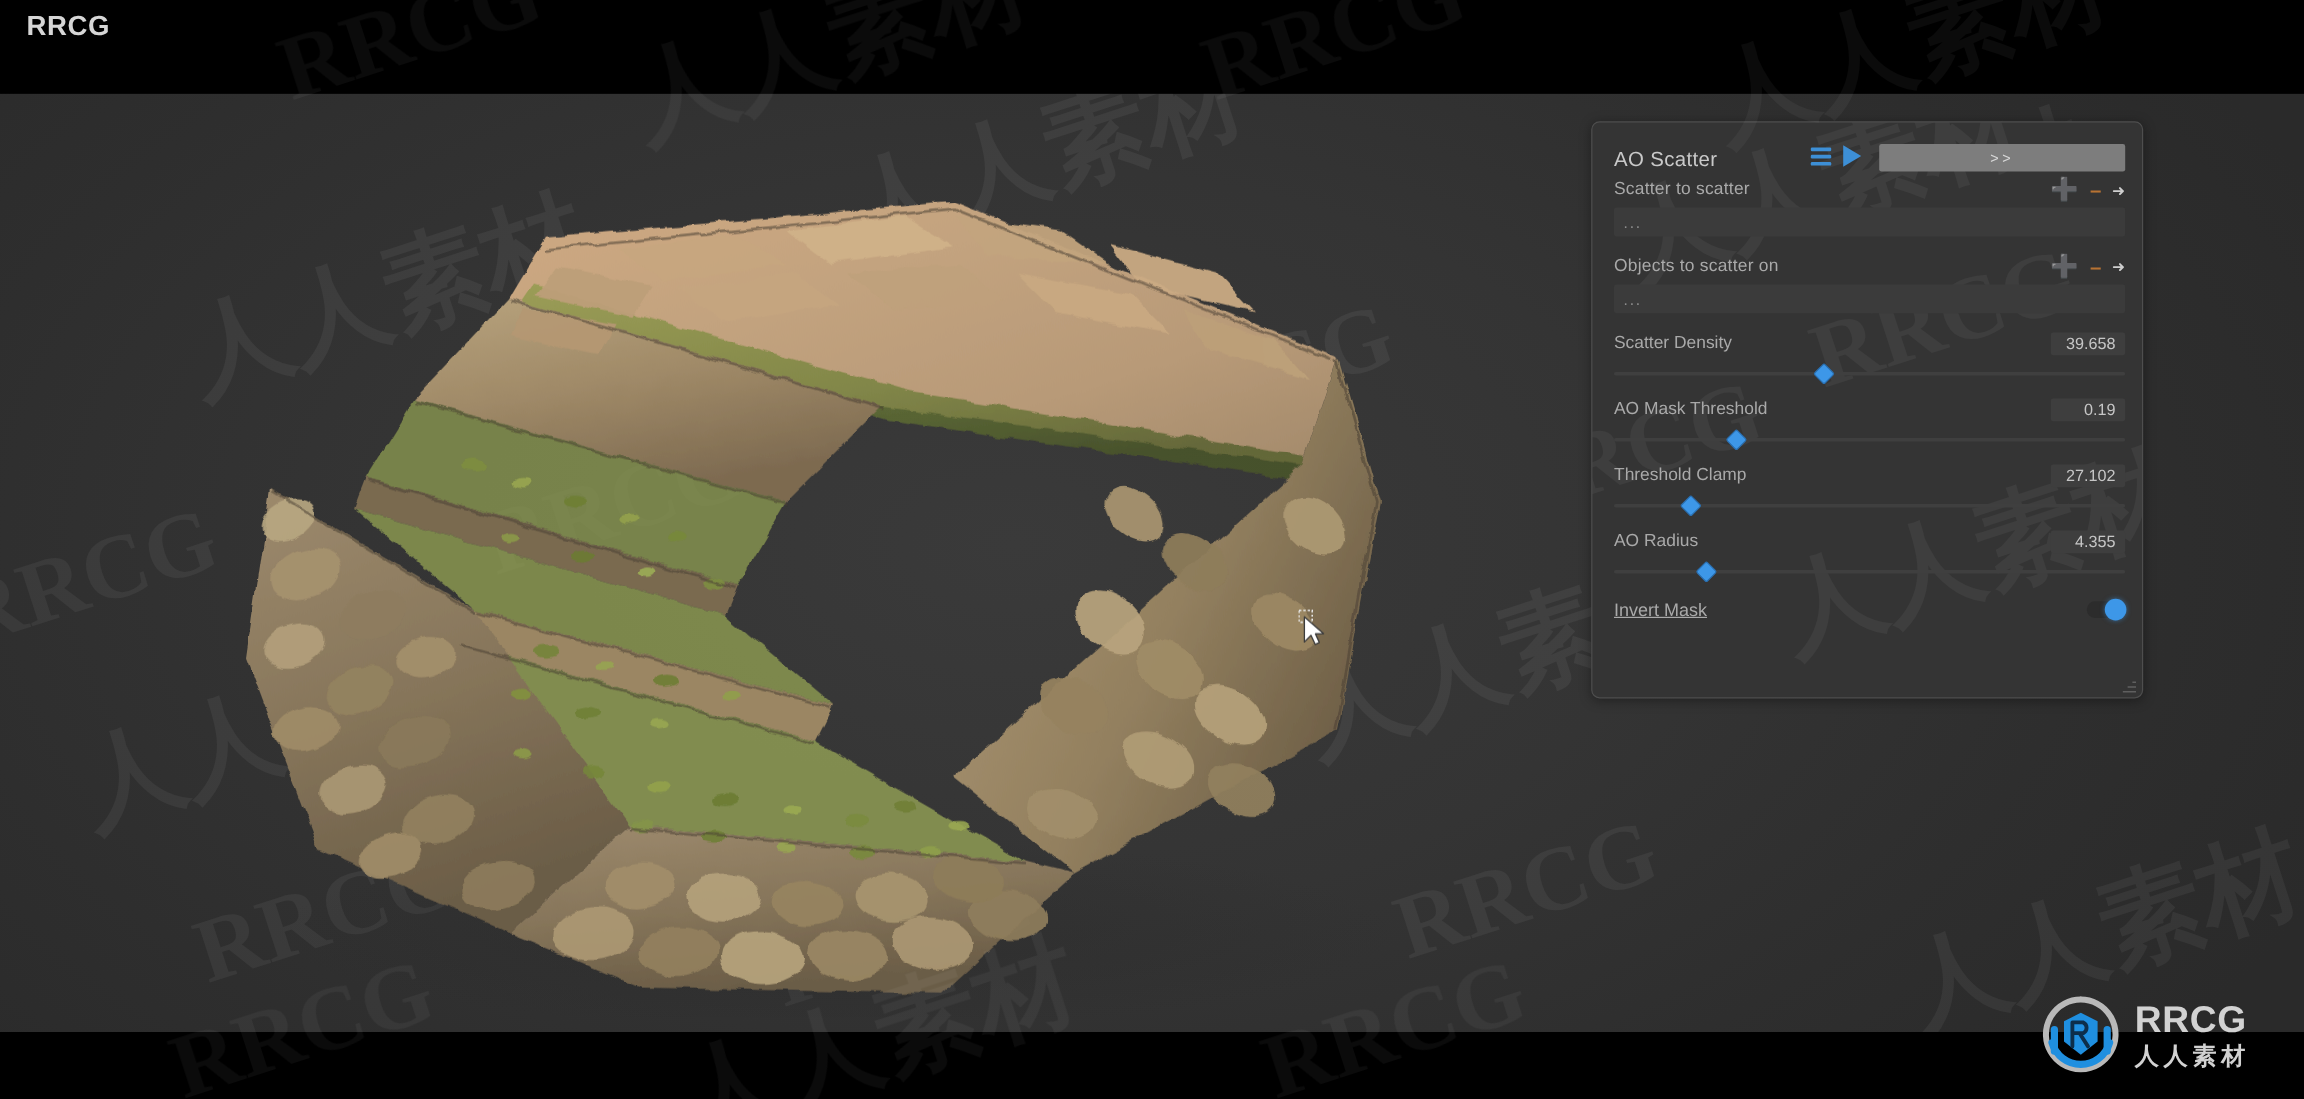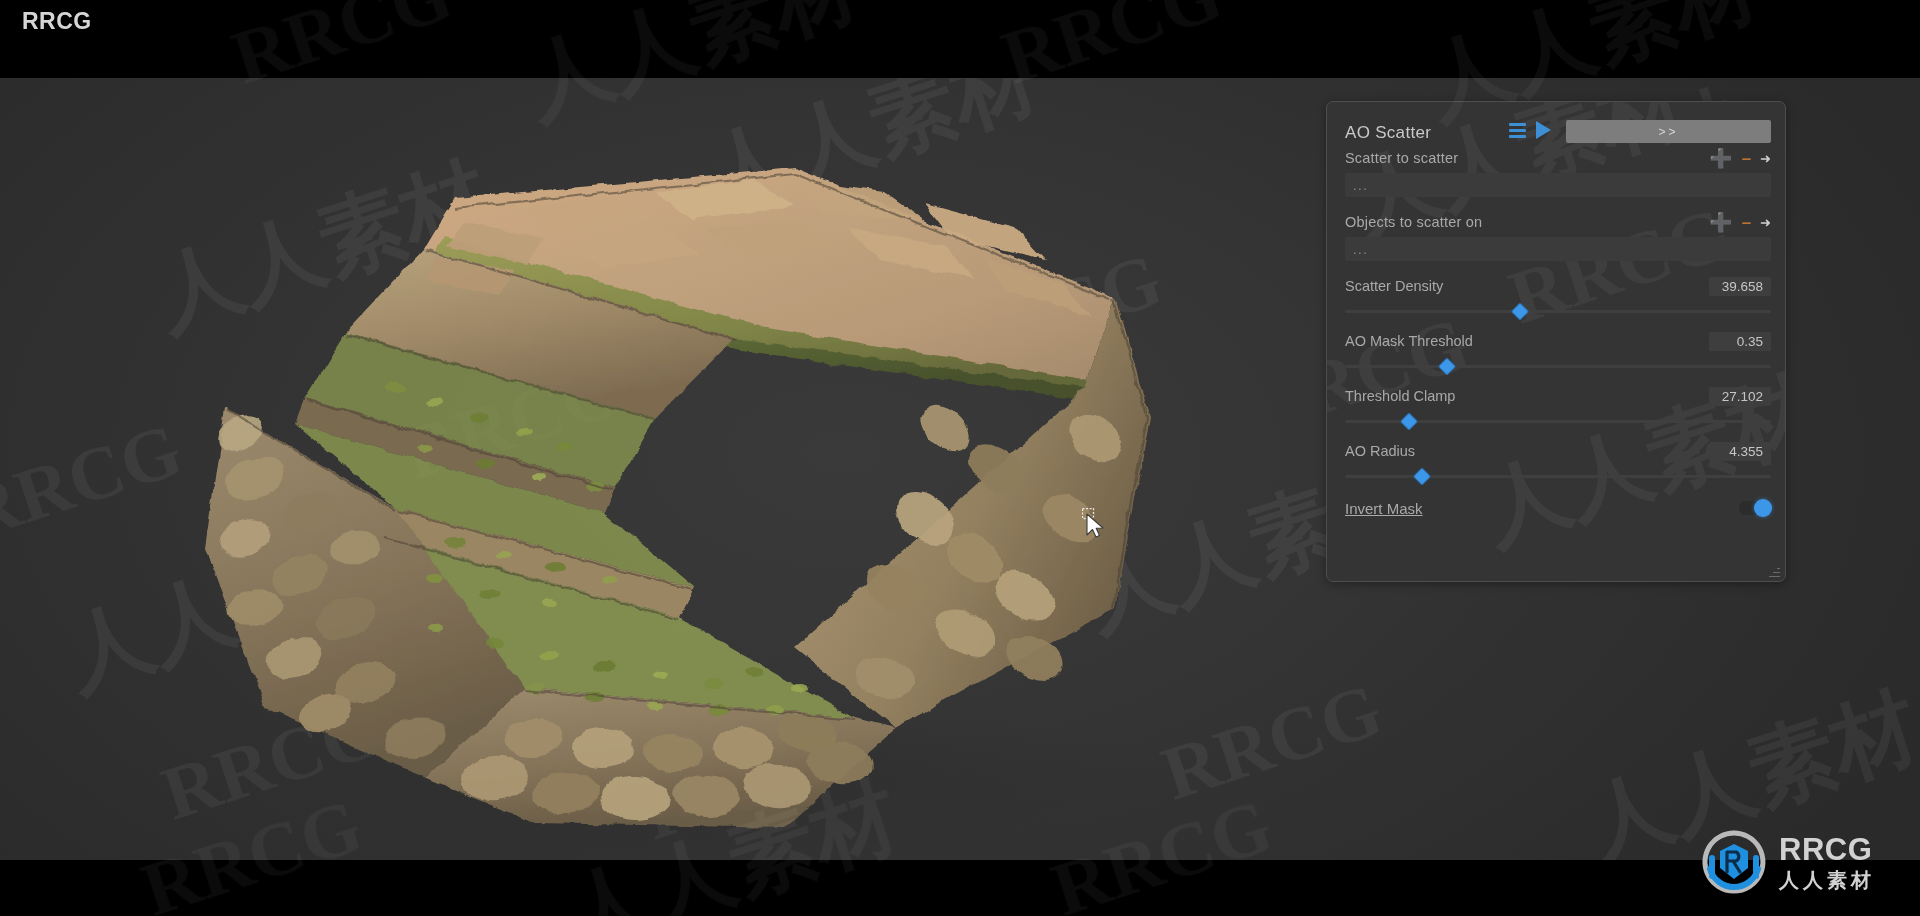--- a/index.html
+++ b/index.html
@@ -452,21 +452,21 @@
           </div>
           <div class="track">
             <div class="track-line"></div>
             <div class="handle" id="h0" style="left: 41%;"></div>
           </div>
         </div>
 
         <div class="slider-row">
           <div class="slider-top">
             <div class="slider-name">AO Mask Threshold</div>
-            <div class="slider-val">0.35</div>
+            <div class="slider-val">0.19</div>
           </div>
           <div class="track">
             <div class="track-line"></div>
             <div class="handle" id="h1" style="left: 24%;"></div>
           </div>
         </div>
 
         <div class="slider-row">
           <div class="slider-top">
             <div class="slider-name">Threshold Clamp</div>

